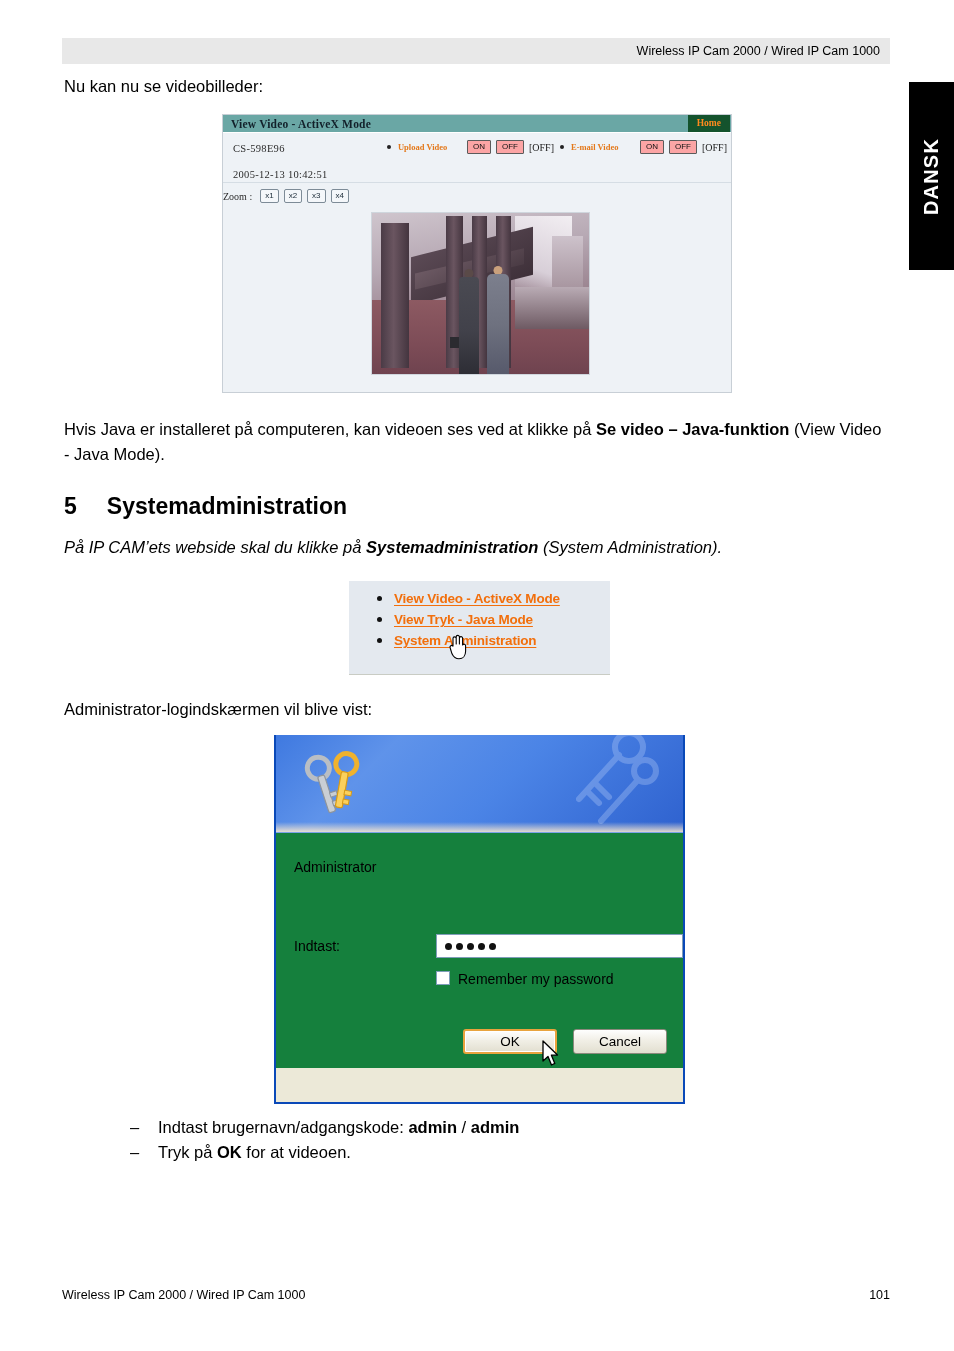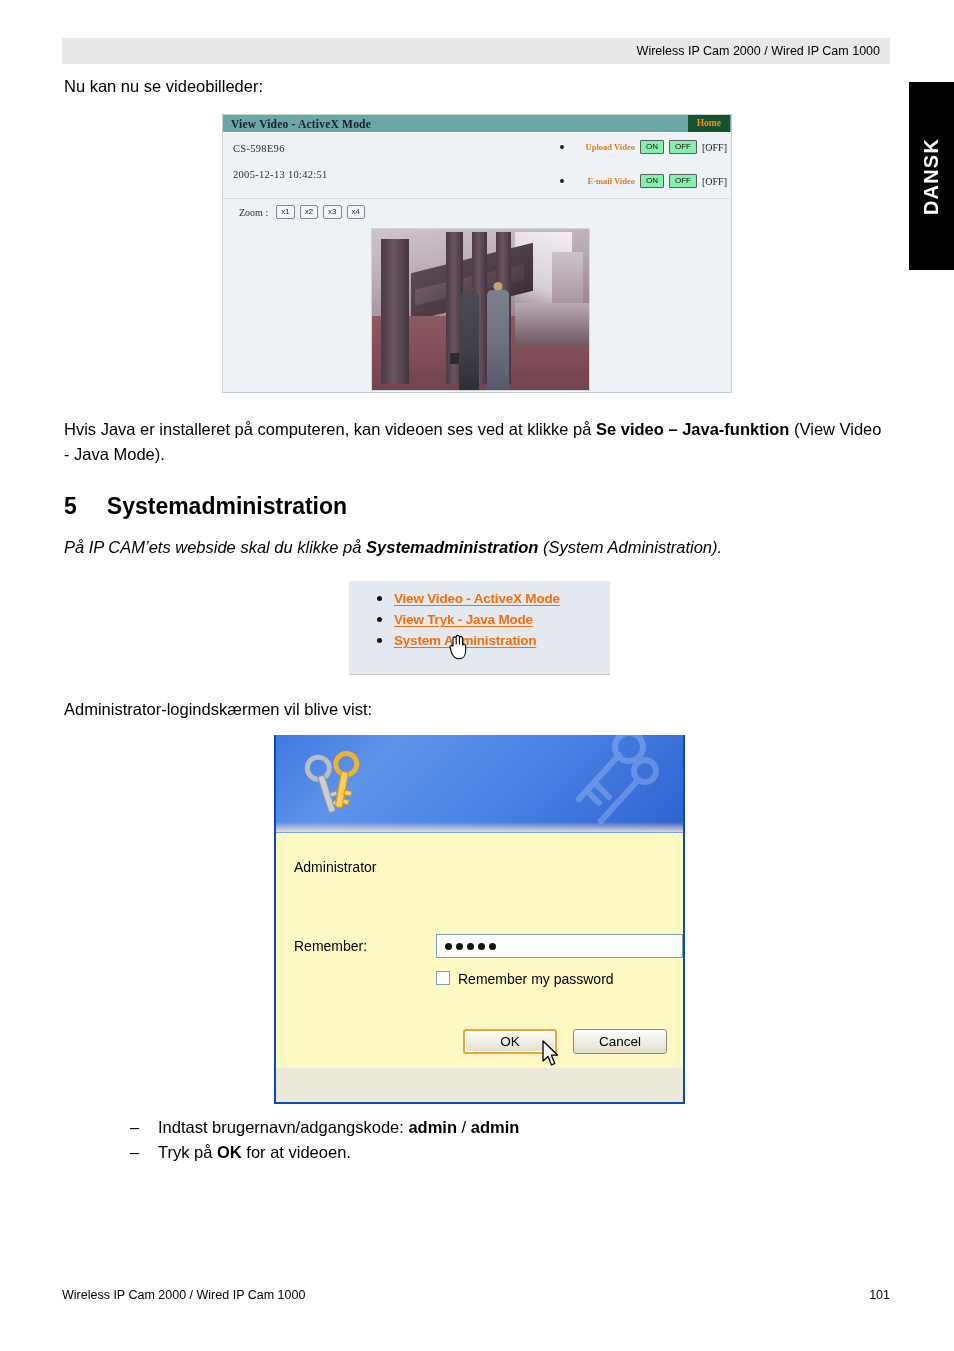--- a/index.html
+++ b/index.html
@@ -106,58 +106,58 @@
     background: #14532d;
     color: #ff8a1e;
     font-size: 9.5px; font-weight: bold;
     padding: 2px 9px 3px 9px;
     margin-right: 1px;
     height: 17px;
     display: flex; align-items: center;
   }
   .vv-info {
     position: relative;
-    height: 66px;
+    height: 50px;
     border-bottom: 1px solid #d5dde4;
   }
   .vv-camid {
     position: absolute; left: 10px; top: 10px;
     font-size: 10.5px; color: #2b2b2b; letter-spacing: .3px;
   }
   .vv-time {
     position: absolute; left: 10px; top: 36px;
     font-size: 10.5px; color: #2b2b2b; letter-spacing: .3px;
   }
   .vv-actions {
     position: absolute; right: 4px; top: 7px;
-    display: flex; flex-direction: column; gap: 20px; text-align: right;
+    display: flex; flex-direction: row; gap: 6px;
   }
   .vv-action-row { display: flex; align-items: center; gap: 5px; }
   .vv-dot {
     width: 4px; height: 4px; border-radius: 50%;
     background: #222; margin-right: 2px;
   }
   .vv-action-label {
     font-size: 8.5px; font-weight: bold; color: #e4791b;
     width: 64px;
   }
   .vv-btn {
     font-size: 8px; font-family: "Liberation Sans", sans-serif;
-    background: #86efac;
+    background: #fca5a5;
     border: 1px solid #5b5b5b;
     border-radius: 1px;
     padding: 1px 5px;
     line-height: 10px;
     color: #111;
   }
   .vv-state { font-size: 10px; color: #1b1b1b; }
   .vv-zoombar {
     height: 26px;
     display: flex; align-items: center;
-    gap: 5px; margin-left: 16px;
+    gap: 5px;
   }
   .vv-zoom-label { font-size: 10px; color: #2b2b2b; margin-right: 3px; }
   .vv-zbtn {
     font-size: 8px; font-family: "Liberation Sans", sans-serif;
     background: #f4f7fa;
     border: 1px solid #7d8b97;
     border-radius: 2px;
     padding: 1px 4px; line-height: 10px;
     color: #1b2b38;
   }
@@ -326,21 +326,21 @@
   }
   .dlg-sheen {
     position: absolute; left: 0; right: 0; bottom: 0;
     height: 10px;
     background: linear-gradient(180deg, rgba(255,255,255,0), rgba(255,235,205,.85));
   }
 
   .dlg-body {
     position: relative;
     height: 235px;
-    background: #fef9c3;
+    background: #15803d;
     font-size: 14px;
   }
   .dlg-realm {
     position: absolute; left: 18px; top: 26px;
     font-size: 14px; color: #000;
   }
   .dlg-field { position: absolute; display: flex; align-items: center; }
   .dlg-field .lbl { width: 142px; font-size: 14px; color: #000; }
   .f-user { left: 18px; top: 67px; }
   .f-pass { left: 18px; top: 101px; }
@@ -562,21 +562,21 @@
       </g>
     </svg>
     <div class="dlg-sheen"></div>
   </div>
 
   <div class="dlg-body">
     <span class="dlg-realm">Administrator</span>
 
 
     <div class="dlg-field f-pass">
-      <span class="lbl">Remember:</span>
+      <span class="lbl">Indtast:</span>
       <span class="input-pass">
         <span class="pdot"></span>
         <span class="pdot"></span>
         <span class="pdot"></span>
         <span class="pdot"></span>
         <span class="pdot"></span>
       </span>
     </div>
 
     <div class="dlg-check">

